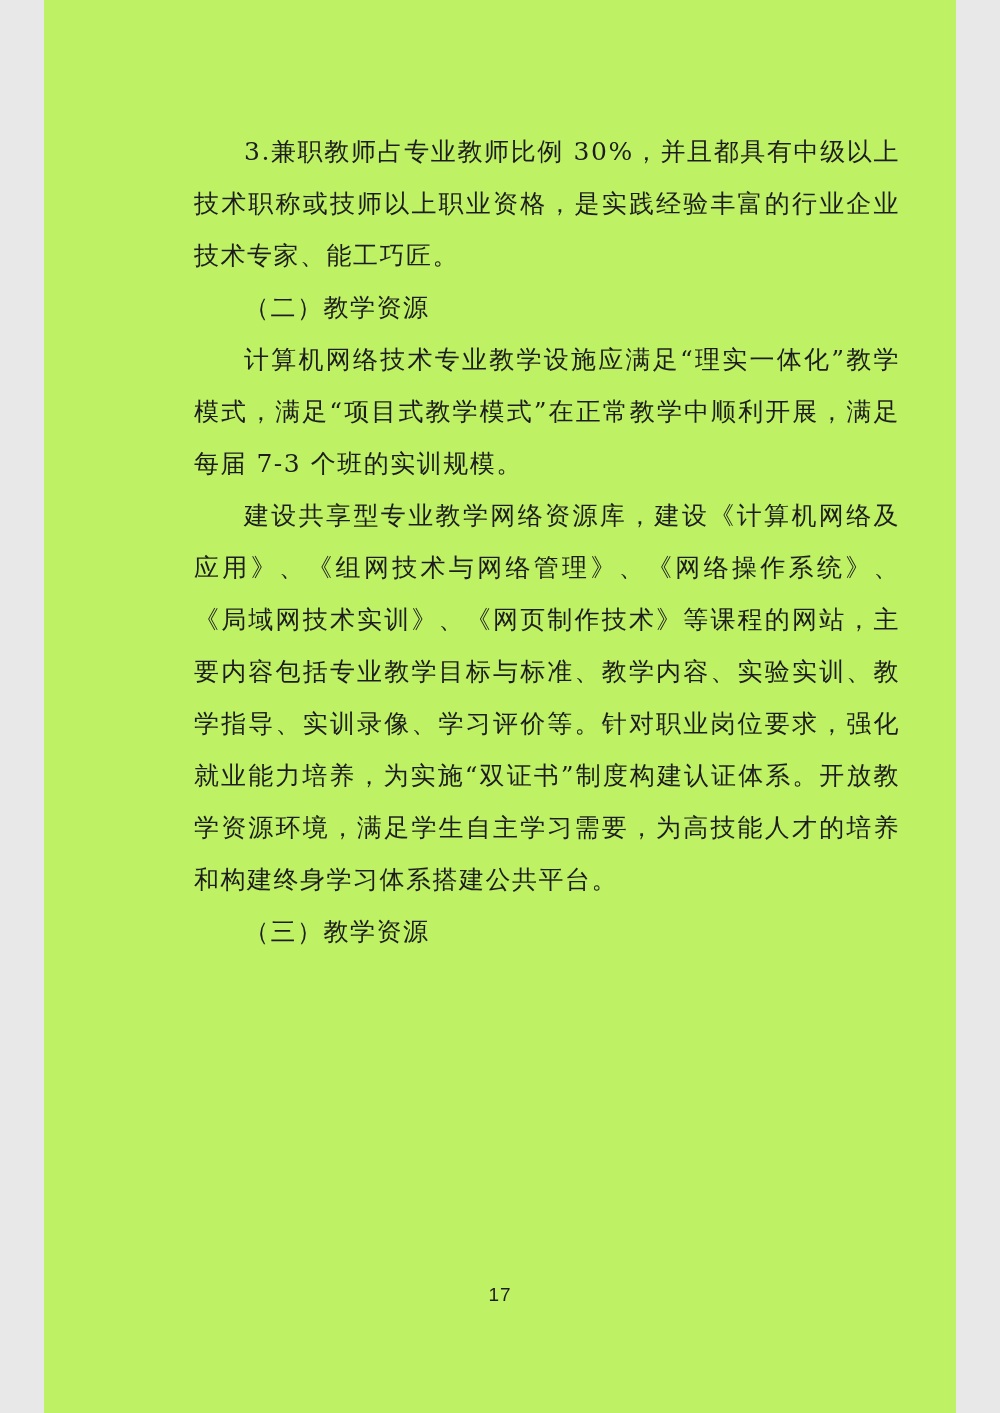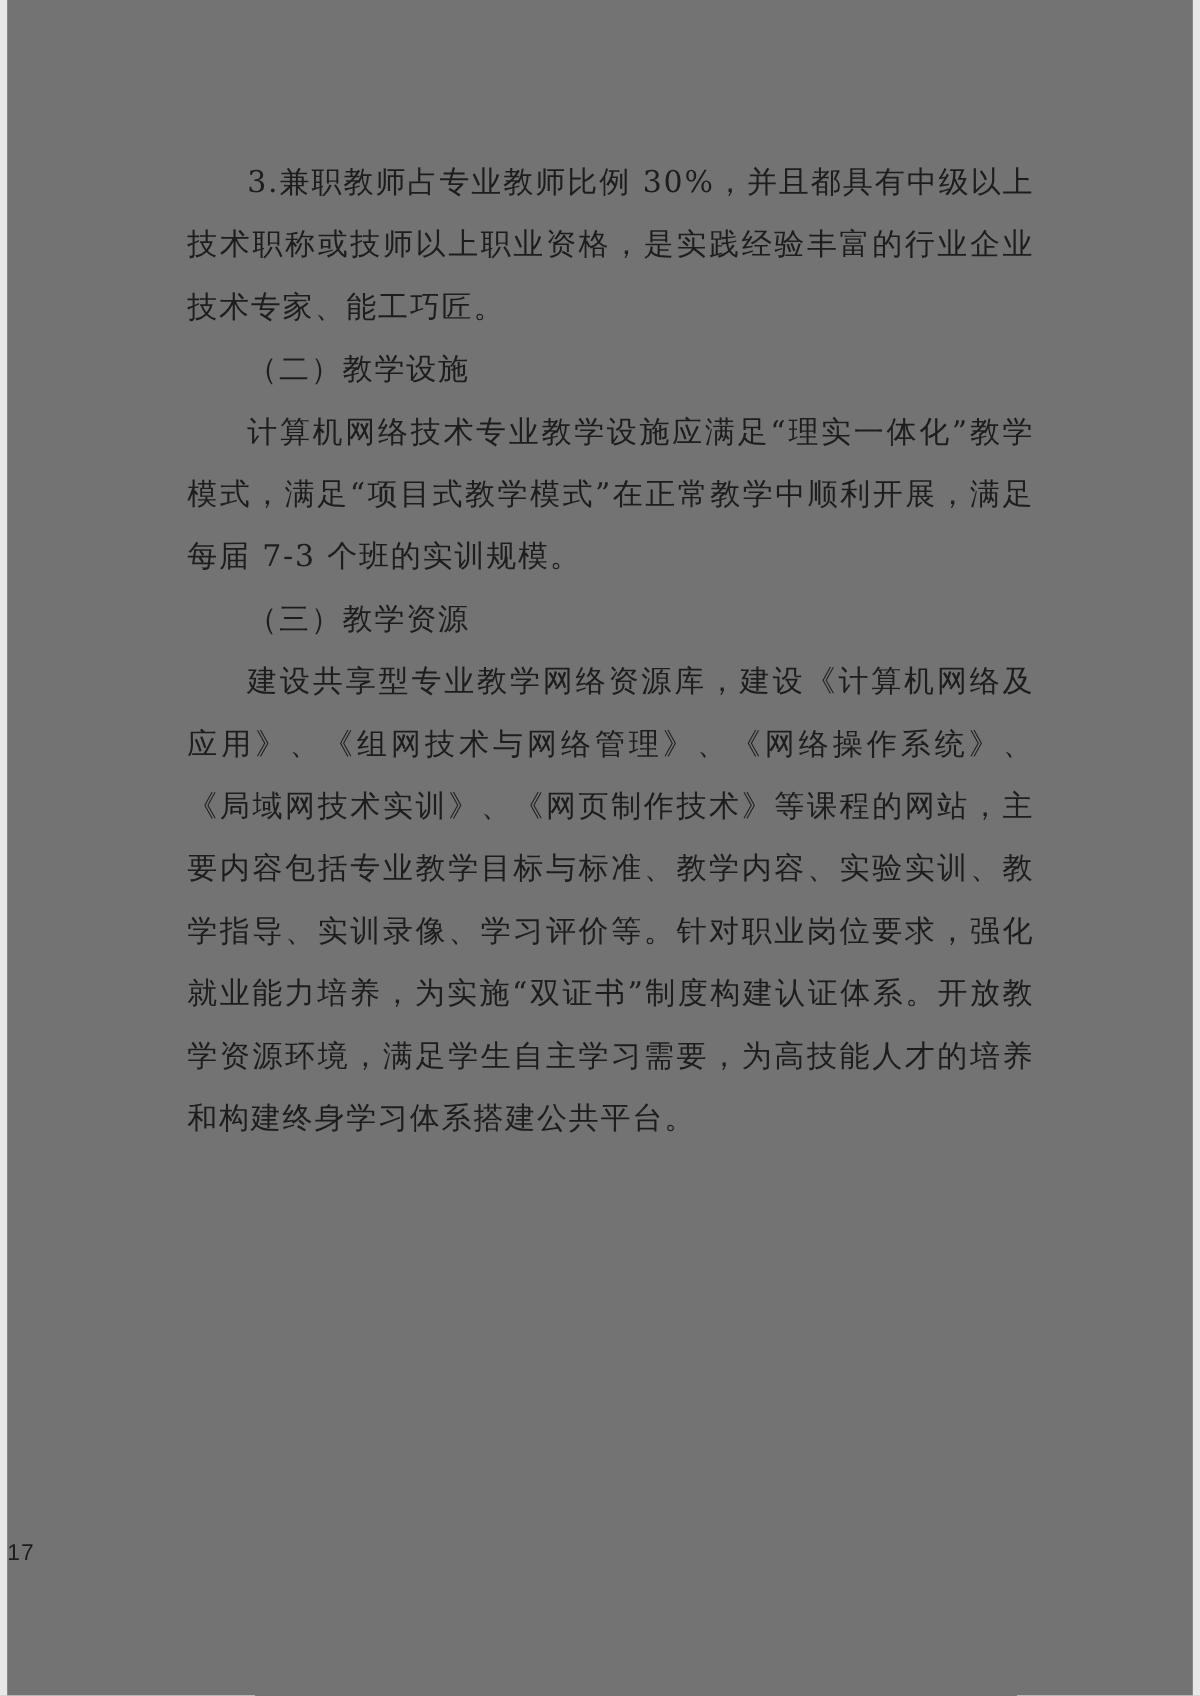--- a/index.html
+++ b/index.html
@@ -2,24 +2,24 @@
 <html><head>
 <meta charset="utf-8">
 <style>
   html, body {
     margin: 0;
     padding: 0;
     background: #e8e8e8;
   }
   .page {
     position: relative;
-    width: 988px;
+    width: 912px;
     height: 1413px;
     margin: 0 auto;
-    background: #737373;
+    background: #bef264;
     overflow: hidden;
   }
   .content {
     position: absolute;
     left: 150px;
     top: 126px;
     width: 706px;
     font-family: "DejaVu Serif", serif;
     font-size: 25px;
     line-height: 52px;
@@ -34,36 +34,36 @@
     text-indent: 2em;
   }
   .para.heading {
     text-align: left;
   }
   .footer {
     position: absolute;
     left: 0;
     top: 1284px;
     width: 100%;
-    text-align: left;
+    text-align: center;
   }
   .page-number {
     font-family: "Liberation Sans", sans-serif;
     font-size: 19px;
     color: #1d1d1d;
     letter-spacing: 1px;
   }
 </style>
 </head>
 <body>
 
 <div class="page">
   <div class="content">
     <p class="para">3.兼职教师占专业教师比例 30%，并且都具有中级以上技术职称或技师以上职业资格，是实践经验丰富的行业企业技术专家、能工巧匠。</p>
-    <p class="para heading">（二）教学设施</p>
+    <p class="para heading">（二）教学资源</p>
     <p class="para">计算机网络技术专业教学设施应满足“理实一体化”教学模式，满足“项目式教学模式”在正常教学中顺利开展，满足每届 7-3 个班的实训规模。</p>
+    <p class="para">建设共享型专业教学网络资源库，建设《计算机网络及应用》、《组网技术与网络管理》、《网络操作系统》、《局域网技术实训》、《网页制作技术》等课程的网站，主要内容包括专业教学目标与标准、教学内容、实验实训、教学指导、实训录像、学习评价等。针对职业岗位要求，强化就业能力培养，为实施“双证书”制度构建认证体系。开放教学资源环境，满足学生自主学习需要，为高技能人才的培养和构建终身学习体系搭建公共平台。</p>
     <p class="para heading">（三）教学资源</p>
-    <p class="para">建设共享型专业教学网络资源库，建设《计算机网络及应用》、《组网技术与网络管理》、《网络操作系统》、《局域网技术实训》、《网页制作技术》等课程的网站，主要内容包括专业教学目标与标准、教学内容、实验实训、教学指导、实训录像、学习评价等。针对职业岗位要求，强化就业能力培养，为实施“双证书”制度构建认证体系。开放教学资源环境，满足学生自主学习需要，为高技能人才的培养和构建终身学习体系搭建公共平台。</p>
   </div>
   <div class="footer">
     <span class="page-number">17</span>
   </div>
 </div>
 
 </body></html>

